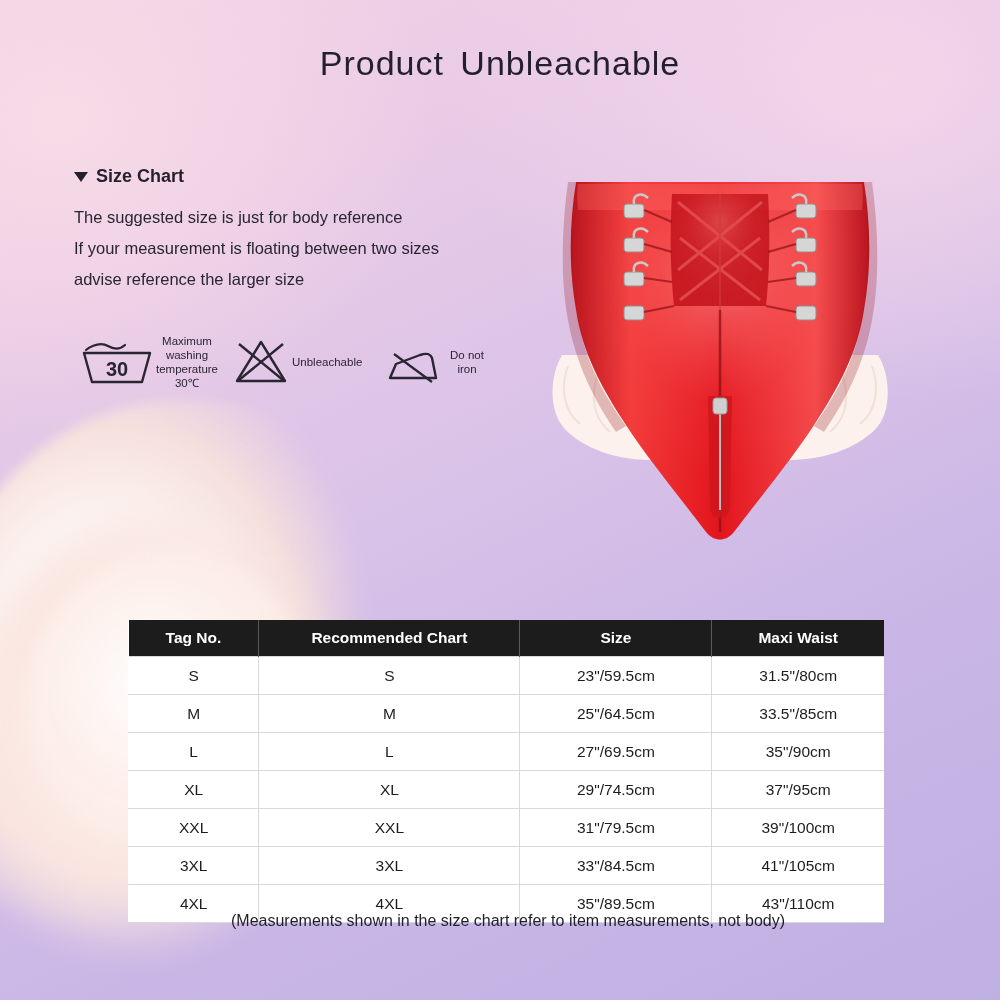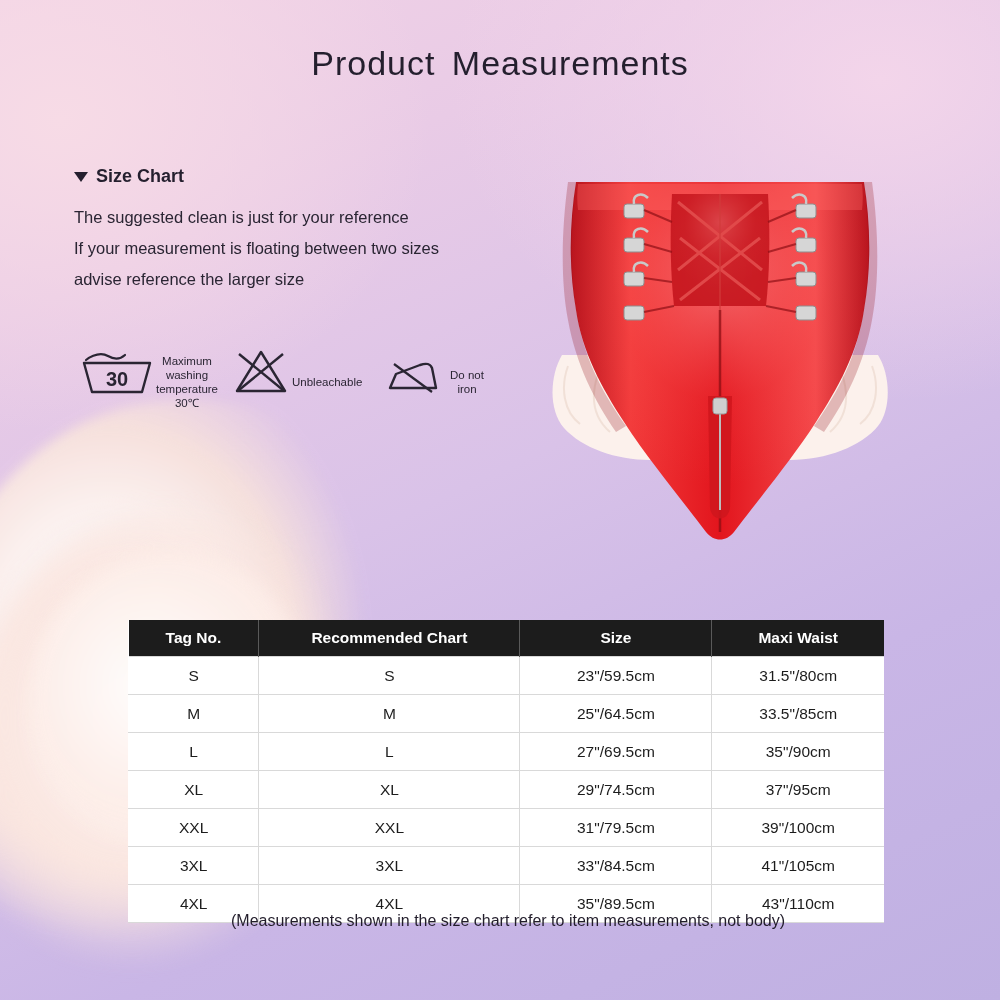--- a/index.html
+++ b/index.html
@@ -113,21 +113,21 @@
     display: flex;
     align-items: center;
   }
   .care-glyph {
     height: 52px;
     display: flex;
     align-items: flex-end;
     justify-content: center;
   }
   .care-label {
-    margin-top: 24px;
+    margin-top: 4px;
     font-size: 11.5px;
     color: #2a2533;
     text-align: center;
     line-height: 14px;
   }
 
   
   .product {
     position: absolute;
     left: 520px;
@@ -187,29 +187,29 @@
 </style>
 </head>
 <body>
 
 <div class="page">
 
   <div class="fur"></div>
   <div class="fur2"></div>
   <div class="fur3"></div>
 
-  <div class="title">Product  Measurements</div>
+  <div class="title">Product  Unbleachable</div>
 
   <div class="size-chart-head">
     <span class="tri"></span>
     <span>Size Chart</span>
   </div>
 
   <div class="notes">
-    <div>The suggested clean is just for your reference</div>
+    <div>The suggested size is just for body reference</div>
     <div>If your measurement is floating between two sizes</div>
     <div>advise reference the larger size</div>
   </div>
 
   <div class="care">
 
     <div class="care-item">
       <div class="care-glyph">
         <svg width="78" height="50" viewBox="0 0 78 50">
           <path d="M8 14 C8 14 20 4 30 10 C36 13.5 42 13.5 47 9" fill="none" stroke="#2a2533" stroke-width="2.2" stroke-linecap="round"></path>

